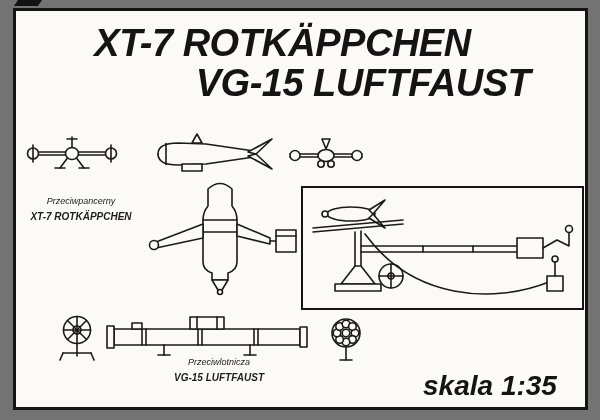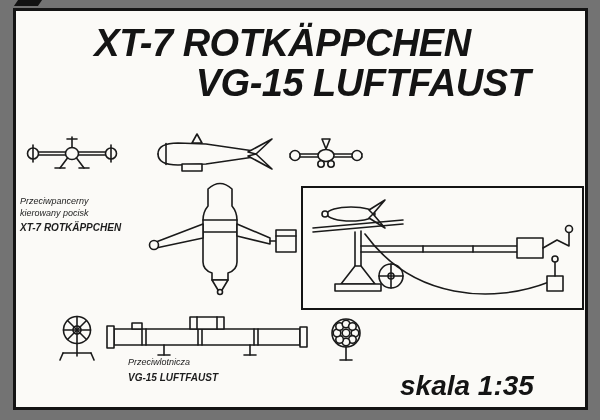--- a/index.html
+++ b/index.html
@@ -11,26 +11,26 @@
   .artifact-tl { position:absolute; left:16px; top:0; width:24px; height:6px;
                  background:#121212; transform:skewX(-35deg); }
 
   .title1, .title2 { position:absolute; color:#141414; font-style:italic; font-weight:700;
                      font-size:38px; line-height:1; letter-spacing:-0.5px; text-align:center;
                      white-space:nowrap; }
   .title1 { top:24px; left:30px; width:505px; }
   .title2 { top:64px; left:128px; width:470px; }
 
   .small-label { position:absolute; color:#1d1d1d; font-style:italic; font-size:9px;
-                 line-height:1.3; text-align:left; }
+                 line-height:1.3; text-align:center; }
   .missile-label { left:20px; top:196px; width:122px; }
-  .launcher-label { left:128px; top:357px; width:150px; }
+  .launcher-label { left:144px; top:357px; width:150px; }
   .small-label .name { font-weight:700; font-size:10px; margin-top:2px; white-space:nowrap; }
 
-  .scale { position:absolute; top:370px; left:400px; width:180px; text-align:left;
+  .scale { position:absolute; top:370px; left:400px; width:180px; text-align:center;
            color:#141414; font-style:italic; font-weight:700; font-size:28px; white-space:nowrap; }
 
   .detail-box { position:absolute; left:301px; top:186px; width:283px; height:124px;
                 border:2px solid #141414; background:#fbfaf7; }
 
   .drawing { position:absolute; }
   svg .ln { stroke:#1a1a1a; stroke-width:1.6; fill:none; stroke-linecap:round; stroke-linejoin:round; }
   svg .fl { stroke:#1a1a1a; stroke-width:1.6; fill:#fbfaf7; stroke-linejoin:round; }
 </style>
 </head>
@@ -90,21 +90,20 @@
     <polygon class="fl" points="97,48 130,62 130,68 97,60"></polygon>
     <line class="ln" x1="130" y1="65" x2="138" y2="65"></line>
     <rect class="fl" x="136" y="54" width="20" height="22"></rect>
     <line class="ln" x1="136" y1="60" x2="156" y2="60"></line>
     <polygon class="fl" points="72,104 88,104 82,114 78,114"></polygon>
     <circle class="fl" cx="80" cy="116" r="2.5"></circle>
   </svg>
 
   <div class="small-label missile-label">
     <div>Przeciwpancerny</div>
-    <div>kierowany pocisk</div>
     <div class="name">XT-7 ROTKÄPPCHEN</div>
   </div>
 
   <div class="detail-box">
     <svg width="279" height="120" viewBox="0 0 279 120">
       <ellipse class="fl" cx="48" cy="26" rx="24" ry="7"></ellipse>
       <polygon class="fl" points="66,22 82,12 70,26"></polygon>
       <polygon class="fl" points="66,30 82,40 70,26"></polygon>
       <circle class="fl" cx="22" cy="26" r="3"></circle>
       <line class="ln" x1="10" y1="40" x2="100" y2="32"></line>

